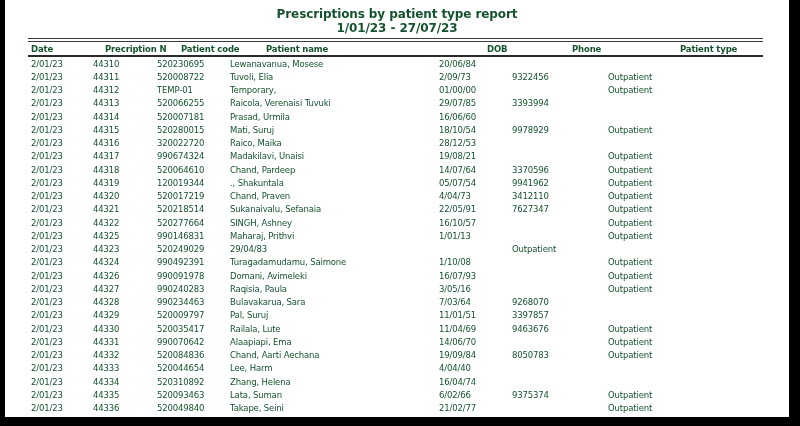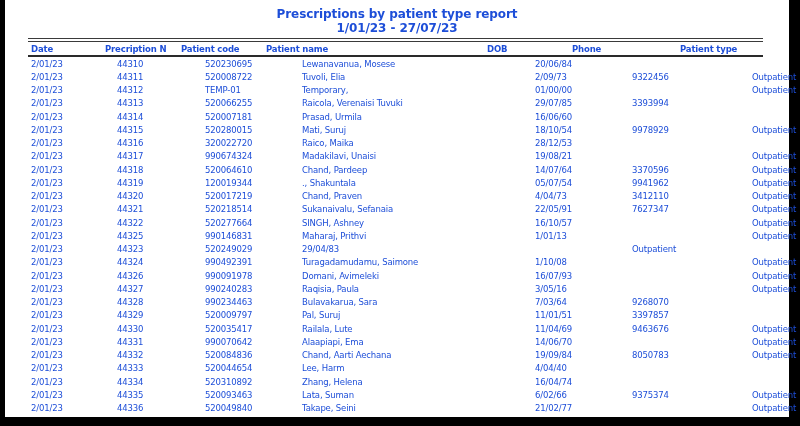--- a/index.html
+++ b/index.html
@@ -7,21 +7,21 @@
     width:800px;height:426px;
     background:#000;
     position:relative;
     font-family:"DejaVu Sans","Liberation Sans",sans-serif;
     overflow:hidden;
   }
   .page{
     position:absolute;left:5px;top:0;
     width:784px;height:417px;
     background:#ffffff;
-    color:#1d4ed8;
+    color:#14532d;
   }
   .title{
     text-align:center;font-weight:bold;font-size:12px;
     padding-top:7px;line-height:14px;
     letter-spacing:-0.1px;
   }
   .subtitle{
     text-align:center;font-weight:bold;font-size:12px;
     line-height:14px;letter-spacing:-0.1px;
   }
@@ -38,21 +38,20 @@
     border-top:1.2px solid #3a3a3a;
     border-bottom:2px solid #2a2a2a;
     height:13px;
     align-items:center;
     font-weight:bold;font-size:8.5px;gap:12px;
   }
   .row{
     height:13.26px;
     align-items:center;
     font-size:8.5px;
-    gap:24px;
   }
   .cell{
     padding-left:3px;
     white-space:nowrap;
     overflow:hidden;
     letter-spacing:-0.15px;
   }
 </style>
 </head>
 <body>

